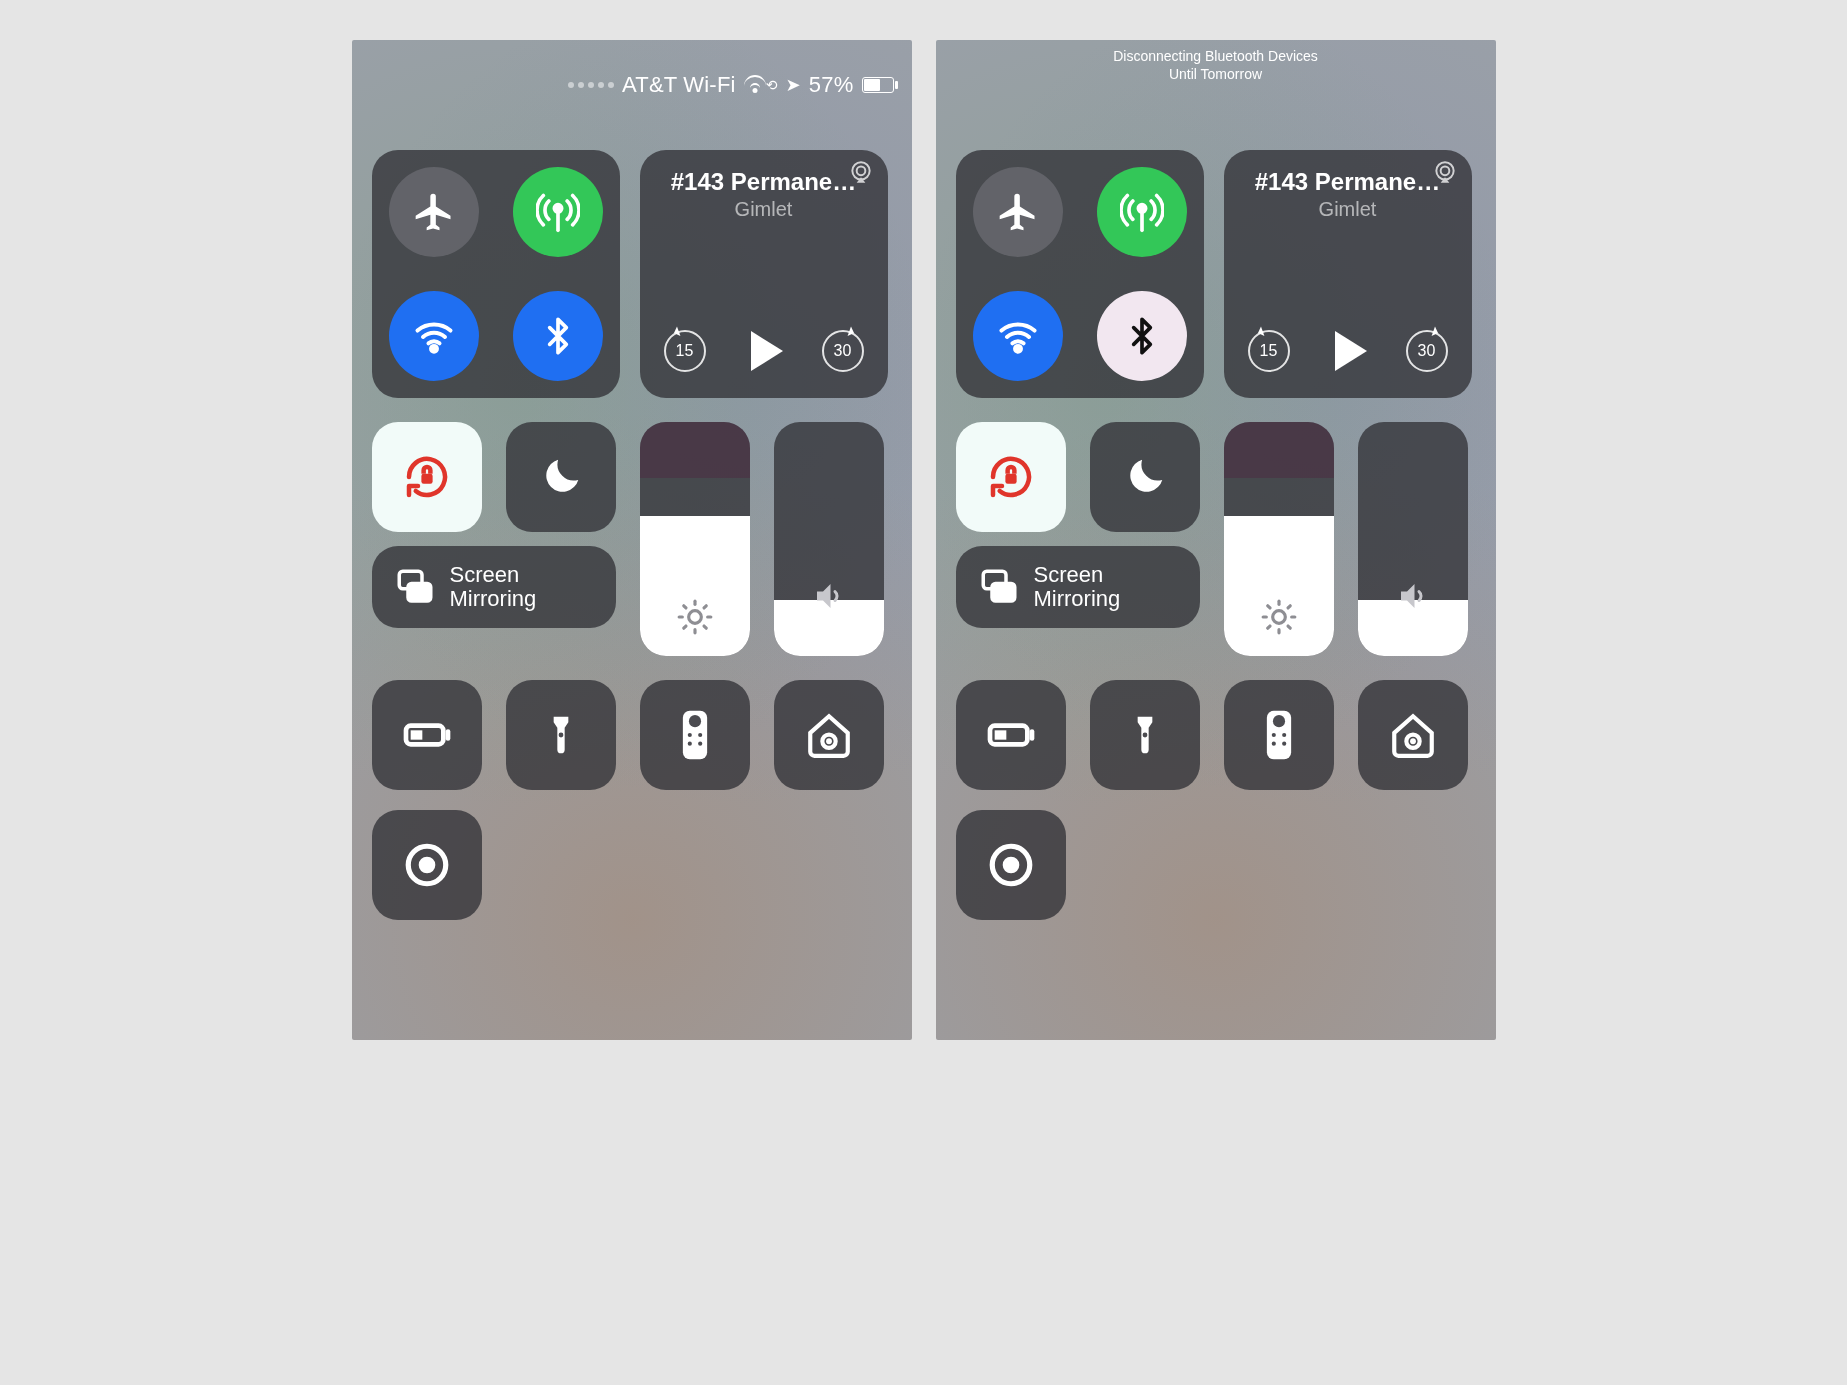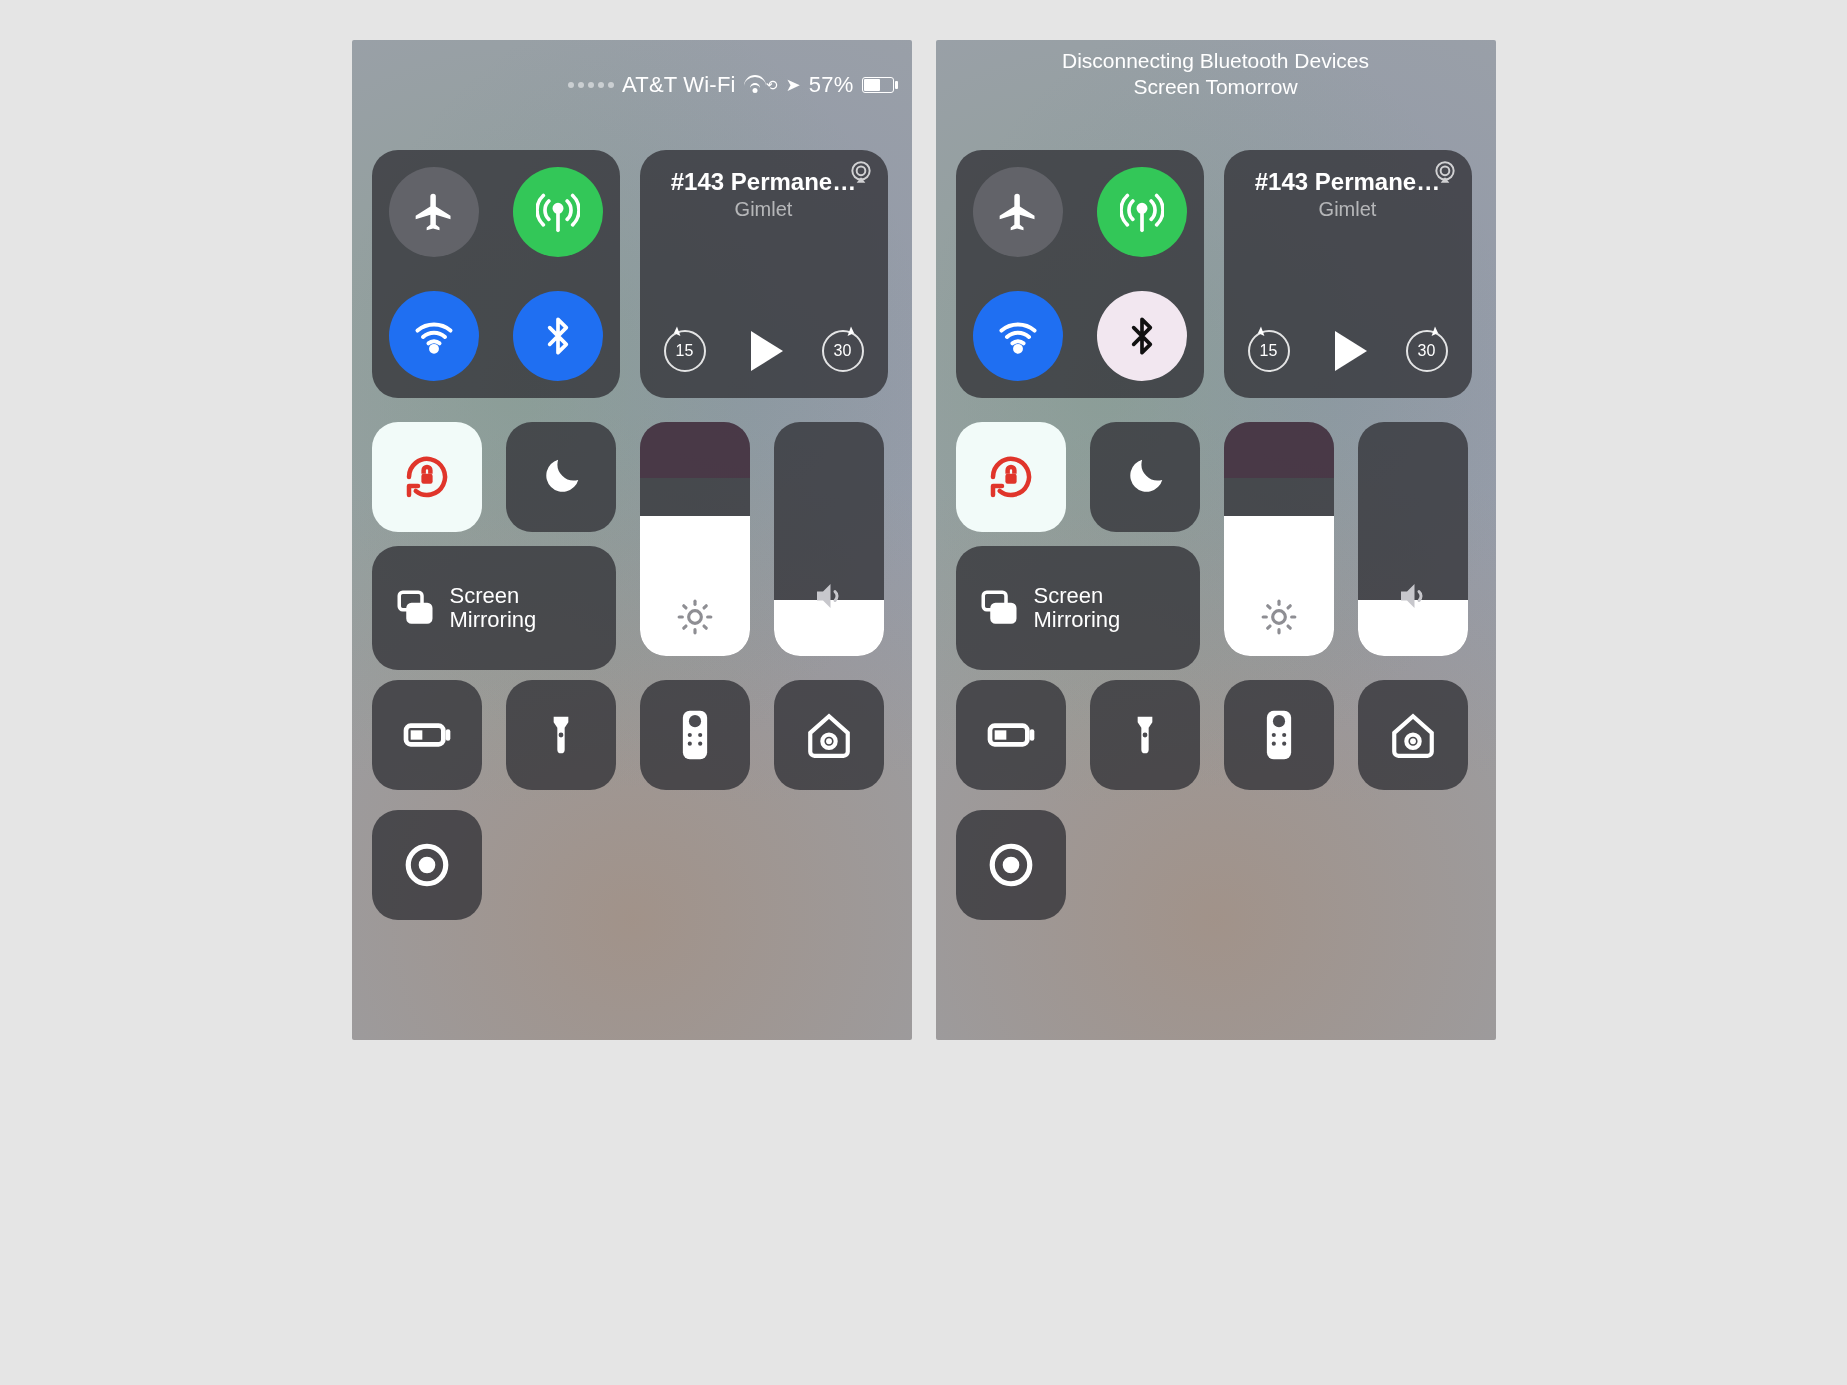--- a/index.html
+++ b/index.html
@@ -48,21 +48,21 @@
     font-size: 22px;
     font-weight: 500;
     letter-spacing: 0.2px;
     color: #fff;
   }
   .status-center {
     position: absolute;
     top: 8px; left: 0; right: 0;
     text-align: center;
     color: #fff;
-    font-size: 21px;
+    font-size: 14px;
     line-height: 1.25;
   }
   .status-left, .status-right {
     display: flex;
     align-items: center;
     gap: 8px;
   }
   .signal-dots { display: inline-flex; gap: 4px; align-items: center; }
   .signal-dots span { width: 6px; height: 6px; border-radius: 50%; background: rgba(255,255,255,0.5); }
   .wifi-glyph { display:inline-block; position: relative; width: 22px; height: 16px; }
@@ -128,21 +128,21 @@
   .skip-ring.back::after, .skip-ring.fwd::after  { content:""; position:absolute; top:-4px; width:0;height:0; border:5px solid transparent; }
   .skip-ring.back::after { left:3px; border-right-color:#fff; transform:rotate(-20deg); }
   .skip-ring.fwd::after  { right:3px; border-left-color:#fff; transform:rotate(20deg); }
   .play-triangle { width:0;height:0; border-top:20px solid transparent; border-bottom:20px solid transparent; border-left:32px solid #fff; margin-left:6px; }
 
   
   .lock-tile { top: 272px; left: 0;   width: 110px; height: 110px; display:flex;align-items:center;justify-content:center; }
   .moon-tile { top: 272px; left: 134px; width: 110px; height: 110px; display:flex;align-items:center;justify-content:center; }
 
   .screen-mirror-tile {
-    top: 396px; left: 0; width: 244px; height: 124px;
+    top: 396px; left: 0; width: 244px; height: 82px;
     display:flex; align-items:center; gap:14px; padding: 0 22px; box-sizing:border-box;
     color:#fff; font-size:22px; line-height:1.1;
   }
 
   
   .slider {
     position:absolute; width: 110px; height: 234px; border-radius: 26px; overflow:hidden;
     background: rgba(50,50,55,0.78);
   }
   .brightness-slider { top: 272px; left: 268px; }
@@ -332,21 +332,21 @@
             <circle cx="12" cy="12" r="4" fill="#fff" stroke="none"></circle>
           </svg>
       </div>
 
     </div>
   </div>
 
   <div class="phone">
     <div class="status-center">
       <div>Disconnecting Bluetooth Devices</div>
-      <div>Screen Tomorrow</div>
+      <div>Until Tomorrow</div>
     </div>
 
     <div class="cc">
 
       <div class="tile conn">
         <div class="circle-btn">
           <svg width="44" height="44" viewBox="0 0 24 24" fill="#fff">
               <path d="M21 16v-2l-8-5V3.5a1.5 1.5 0 10-3 0V9l-8 5v2l8-2.5V19l-2 1.5V22l3.5-1 3.5 1v-1.5L13 19v-5.5l8 2.5z"></path>
             </svg>
         </div>

